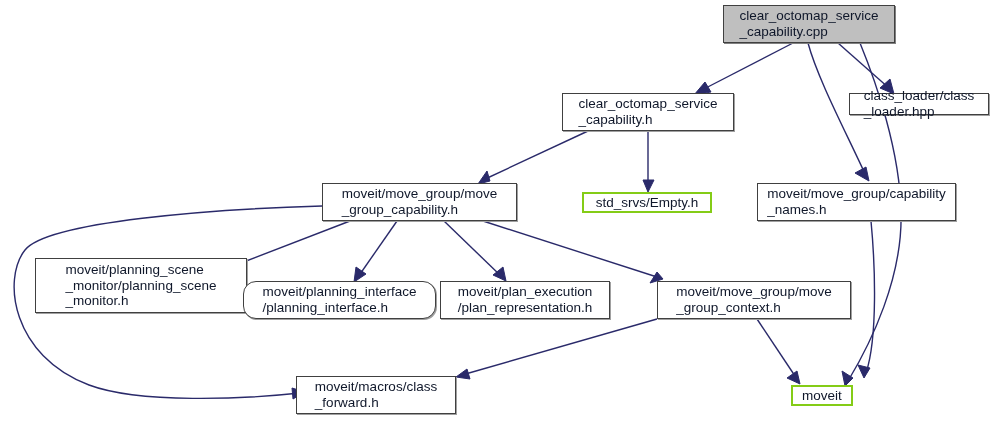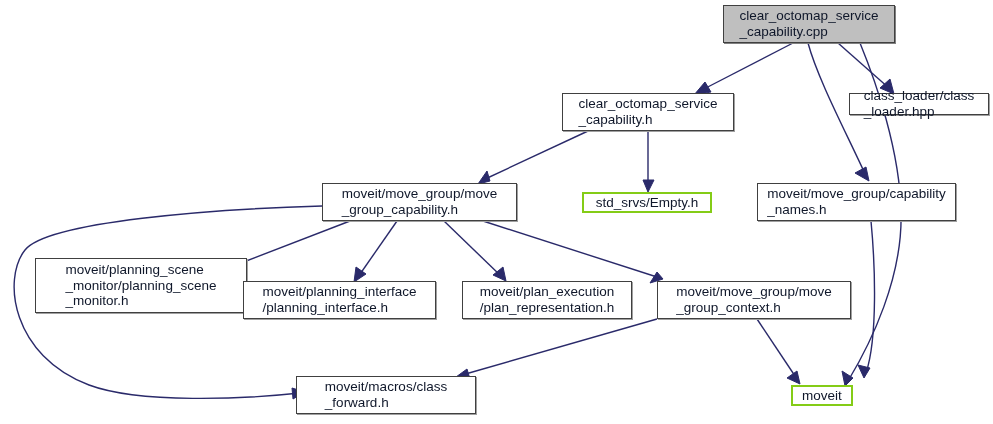--- a/index.html
+++ b/index.html
@@ -123,23 +123,23 @@
       <div class="node node-hdr" style="left: 849px; top: 93px; width: 140px; height: 22px;">class_loader/class
 _loader.hpp</div>
       <div class="node node-hdr" style="left: 322px; top: 183px; width: 195px; height: 38px;">moveit/move_group/move
 _group_capability.h</div>
       <div class="node node-ext" style="left: 582px; top: 192px; width: 130px; height: 21px;">std_srvs/Empty.h</div>
       <div class="node node-hdr" style="left: 757px; top: 183px; width: 199px; height: 38px;">moveit/move_group/capability
 _names.h</div>
       <div class="node node-hdr" style="left: 35px; top: 258px; width: 212px; height: 55px;">moveit/planning_scene
 _monitor/planning_scene
 _monitor.h</div>
-      <div class="node node-hdr" style="left: 243px; top: 281px; width: 193px; height: 38px;">moveit/planning_interface
+      <div class="node node-hdr" style="left: 243px; top: 281px; width: 193px; height: 38px; border-radius: 13px;">moveit/planning_interface
 /planning_interface.h</div>
-      <div class="node node-hdr" style="left: 462px; top: 281px; width: 170px; height: 38px;">moveit/plan_execution
+      <div class="node node-hdr" style="left: 440px; top: 281px; width: 170px; height: 38px;">moveit/plan_execution
 /plan_representation.h</div>
       <div class="node node-hdr" style="left: 657px; top: 281px; width: 194px; height: 38px;">moveit/move_group/move
 _group_context.h</div>
-      <div class="node node-hdr" style="left: 296px; top: 376px; width: 180px; height: 38px;">moveit/macros/class
+      <div class="node node-hdr" style="left: 296px; top: 376px; width: 160px; height: 38px;">moveit/macros/class
 _forward.h</div>
       <div class="node node-ext" style="left: 791px; top: 385px; width: 62px; height: 21px;">moveit</div>
     </div>
 </div>
 
 </body></html>

